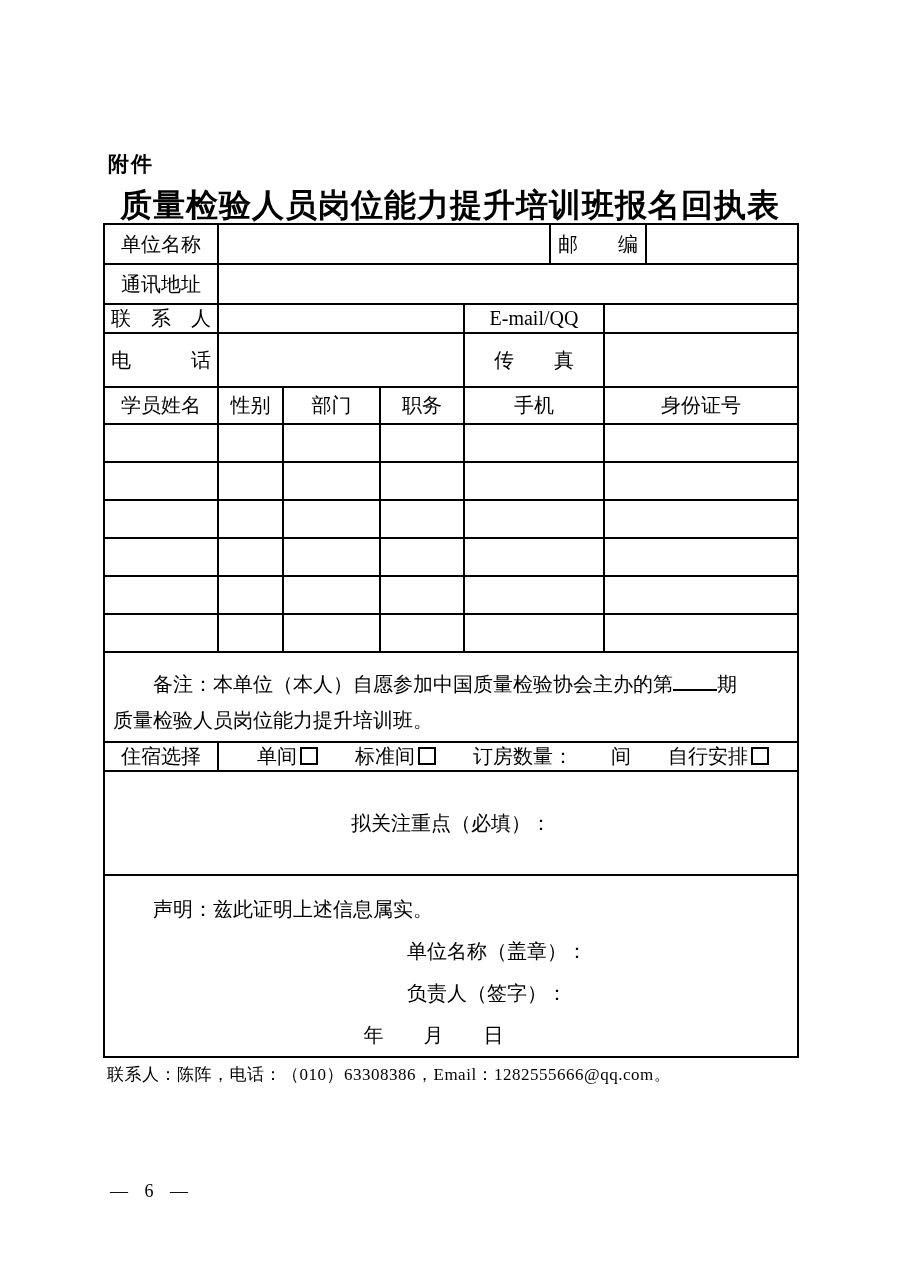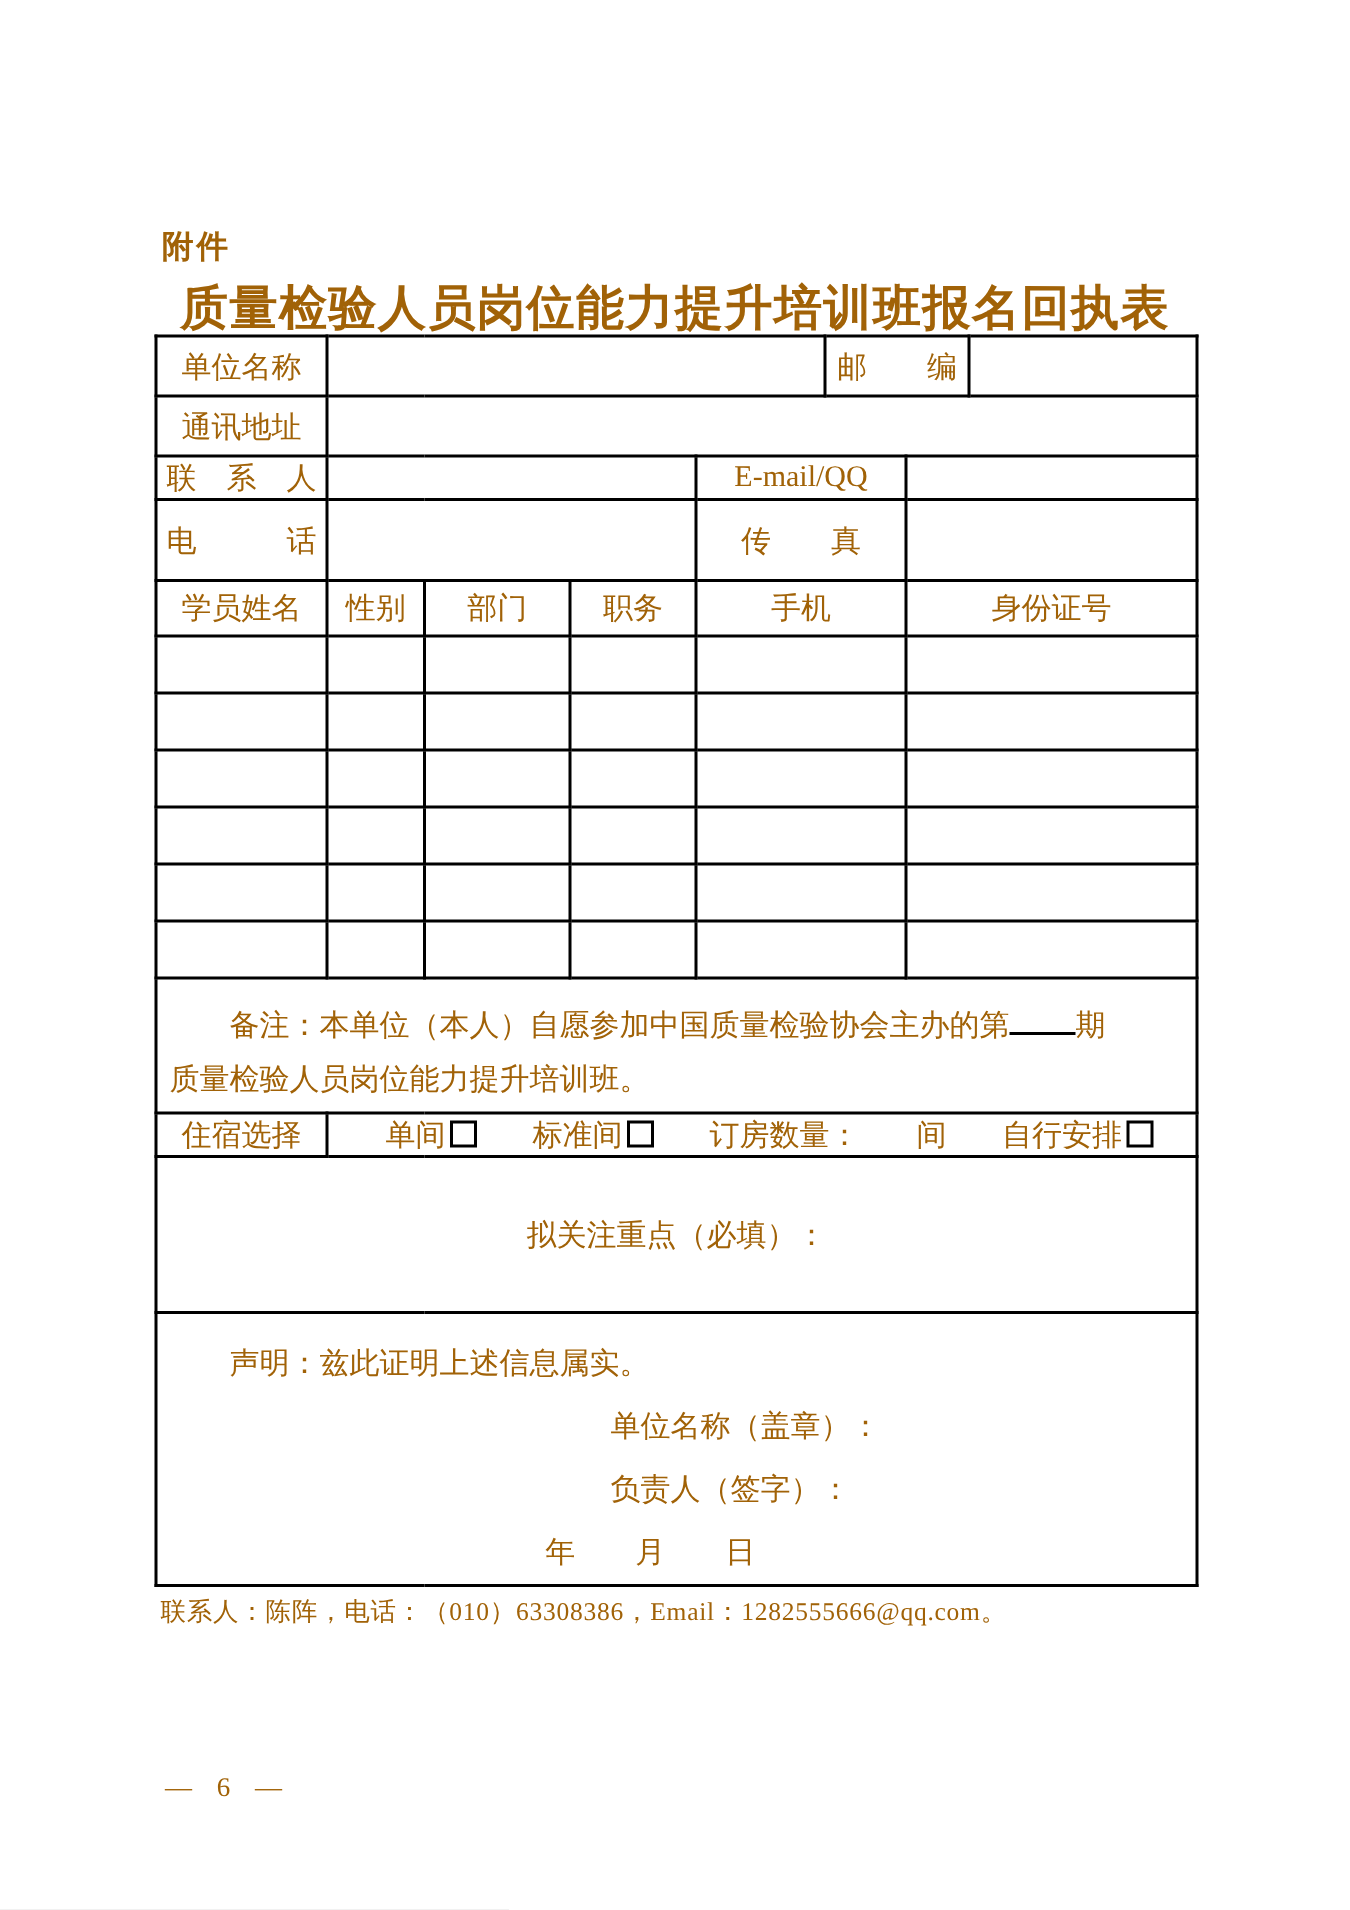--- a/index.html
+++ b/index.html
@@ -2,21 +2,21 @@
 <html><head>
 <meta charset="utf-8">
 <style>
   * { margin: 0; padding: 0; box-sizing: border-box; }
   html, body { background: #e8e8e8; }
   #page {
     position: relative;
     width: 900px;
     height: 1273px;
     background: #ffffff;
-    color: #a16207;
+    color: #000000;
     font-family: "Liberation Serif", "DejaVu Serif", serif;
     overflow: hidden;
   }
   #attachment-label {
     position: absolute;
     left: 108px;
     top: 150px;
     font-size: 21px;
     font-weight: bold;
     font-family: "Liberation Sans", "DejaVu Sans", sans-serif;

